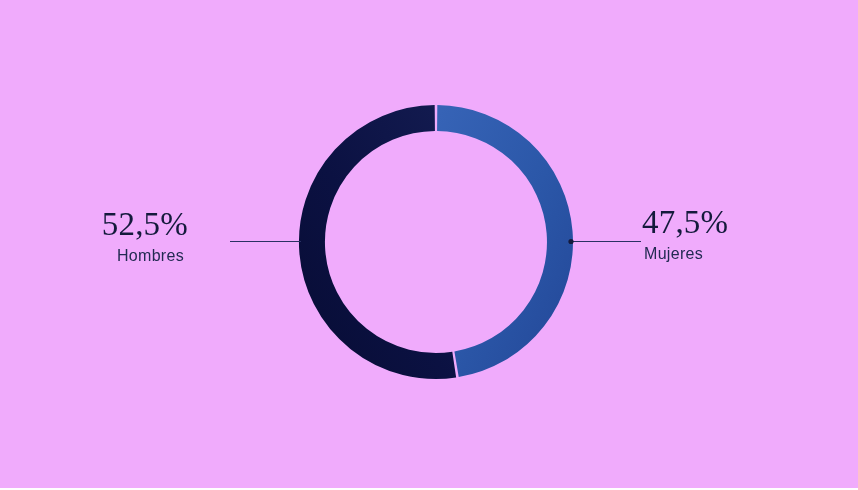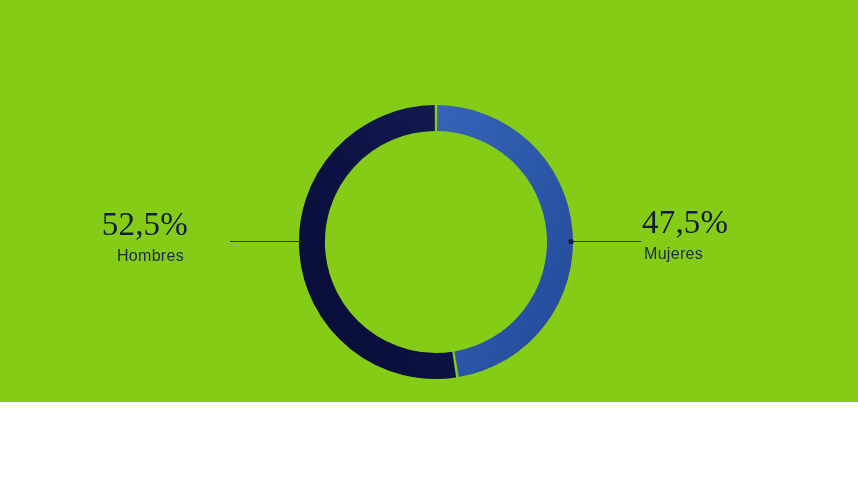--- a/index.html
+++ b/index.html
@@ -7,22 +7,22 @@
     margin: 0;
     padding: 0;
     background: #ffffff;
   }
   body {
     font-family: "Liberation Sans", sans-serif;
   }
   #stage {
     position: relative;
     width: 858px;
-    height: 402px;
-    background: #84cc16;
+    height: 488px;
+    background: #f0abfc;
     overflow: hidden;
   }
   #chart-svg {
     position: absolute;
     left: 0;
     top: 0;
     width: 858px;
     height: 490px;
     display: block;
   }

